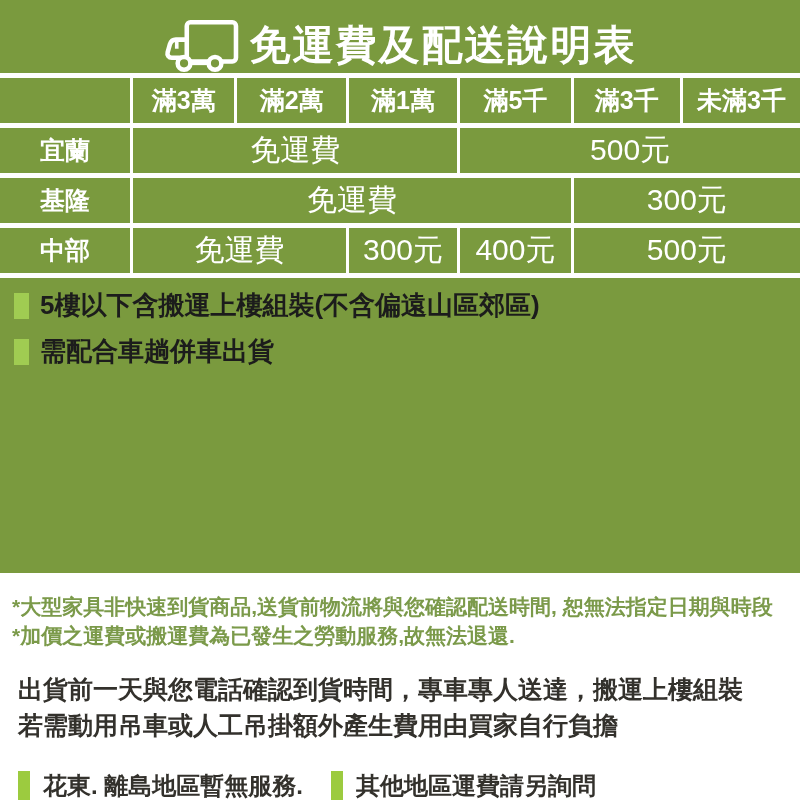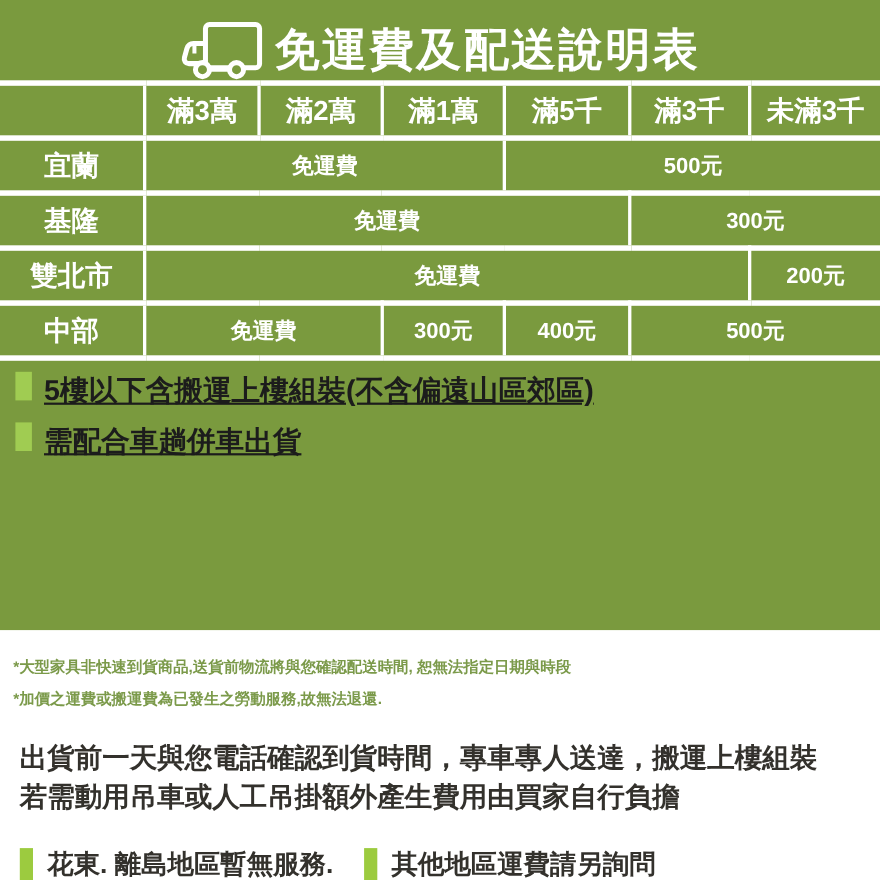--- a/index.html
+++ b/index.html
@@ -22,30 +22,30 @@
     border:3px solid #ffffff;
     border-top-width:5px; border-bottom-width:5px;
     height:45px; padding:0;
     text-align:center; vertical-align:middle;
     color:#ffffff; background:#7a9a3e;
     overflow:hidden; white-space:nowrap;
   }
   .fee-table tr > *:first-child { border-left:0; }
   .fee-table tr > *:last-child  { border-right:0; }
   .fee-table th { font-weight:bold; font-size:25px; }
-  .fee-table td { font-weight:bold; font-size:20px; }
+  .fee-table td { font-weight:normal; font-size:30px; }
 
   
   .green-notes { padding:10px 0 0 14px; }
-  .gnote { display:flex; margin-bottom:11px; color:#1c1c1c; font-weight:bold; font-size:26px;text-decoration:underline; }
+  .gnote { display:flex; align-items:center; margin-bottom:11px; color:#1c1c1c; font-weight:bold; font-size:26px; }
   .bullet { width:15px; height:26px; background:#a0cc52; margin-right:11px; flex:0 0 auto; }
 
   
   .white-area { width:800px; height:227px; background:#ffffff; }
-  .footnotes { padding:19px 0 0 12px; color:#7b9a4a; font-size:14px; font-weight:bold; line-height:29px; white-space:nowrap; }
+  .footnotes { padding:19px 0 0 12px; color:#7b9a4a; font-size:21px; font-weight:bold; line-height:29px; white-space:nowrap; }
   .delivery { display:flex; margin:21px 0 0 18px;flex-direction:column; }
   .dbar { width:13px; background:#84a52f; margin-right:16px; flex:0 0 auto; }
   .dtext { font-size:25px; font-weight:bold; color:#33312c; line-height:36px; white-space:nowrap; }
   .bottom { display:flex; align-items:center; margin:27px 0 0 18px; }
   .sbar { width:12px; height:30px; background:#9ccb3f; flex:0 0 auto; }
   .btext { font-size:24px; font-weight:bold; color:#33312c; margin-left:13px; white-space:nowrap; }
   .sbar.second { margin-left:28px; }
 </style>
 </head>
 <body>
@@ -88,25 +88,20 @@
         <th>宜蘭</th>
         <td colspan="3">免運費</td>
         <td colspan="3">500元</td>
       </tr>
       <tr>
         <th>基隆</th>
         <td colspan="4">免運費</td>
         <td colspan="2">300元</td>
       </tr>
       <tr>
-        <th>雙北市</th>
-        <td colspan="5">免運費</td>
-        <td colspan="1">200元</td>
-      </tr>
-      <tr>
         <th>中部</th>
         <td colspan="2">免運費</td>
         <td colspan="1">300元</td>
         <td colspan="1">400元</td>
         <td colspan="2">500元</td>
       </tr>
     </tbody>
   </table>
 
   <div class="green-notes">

